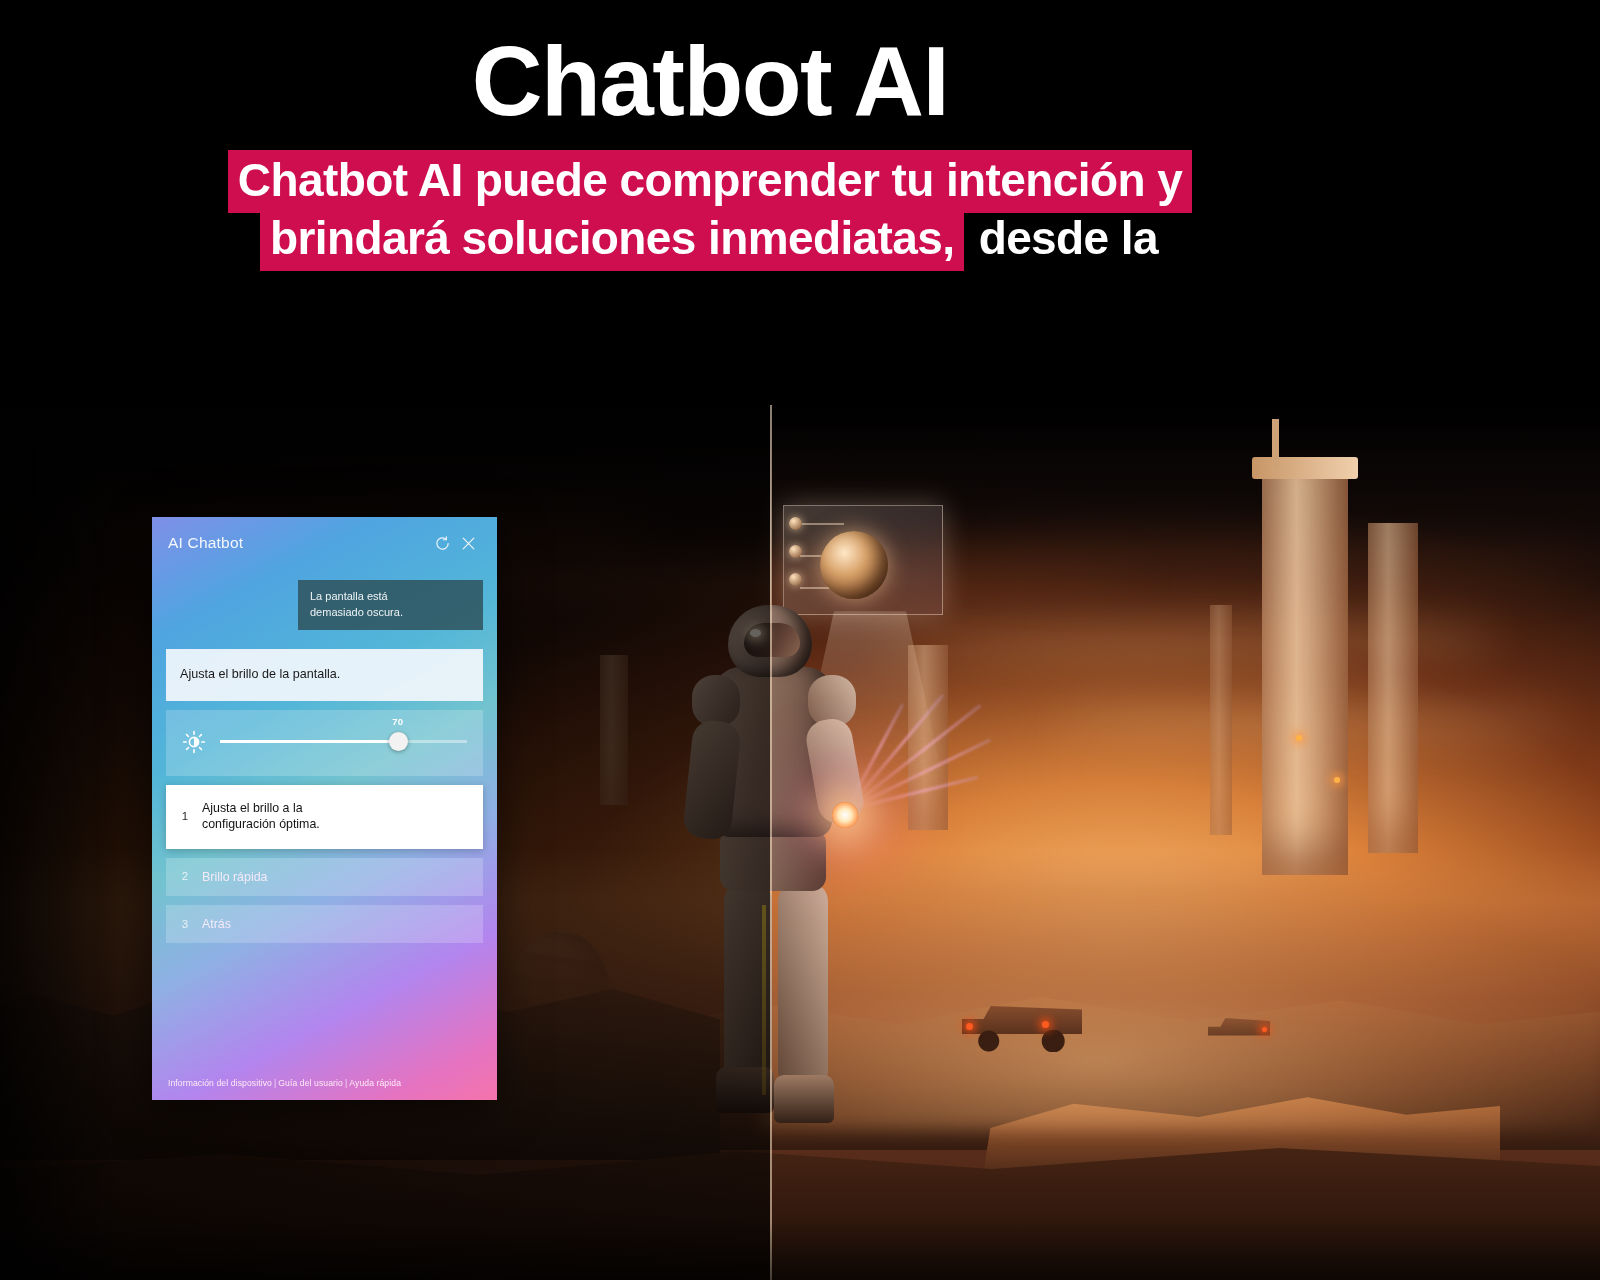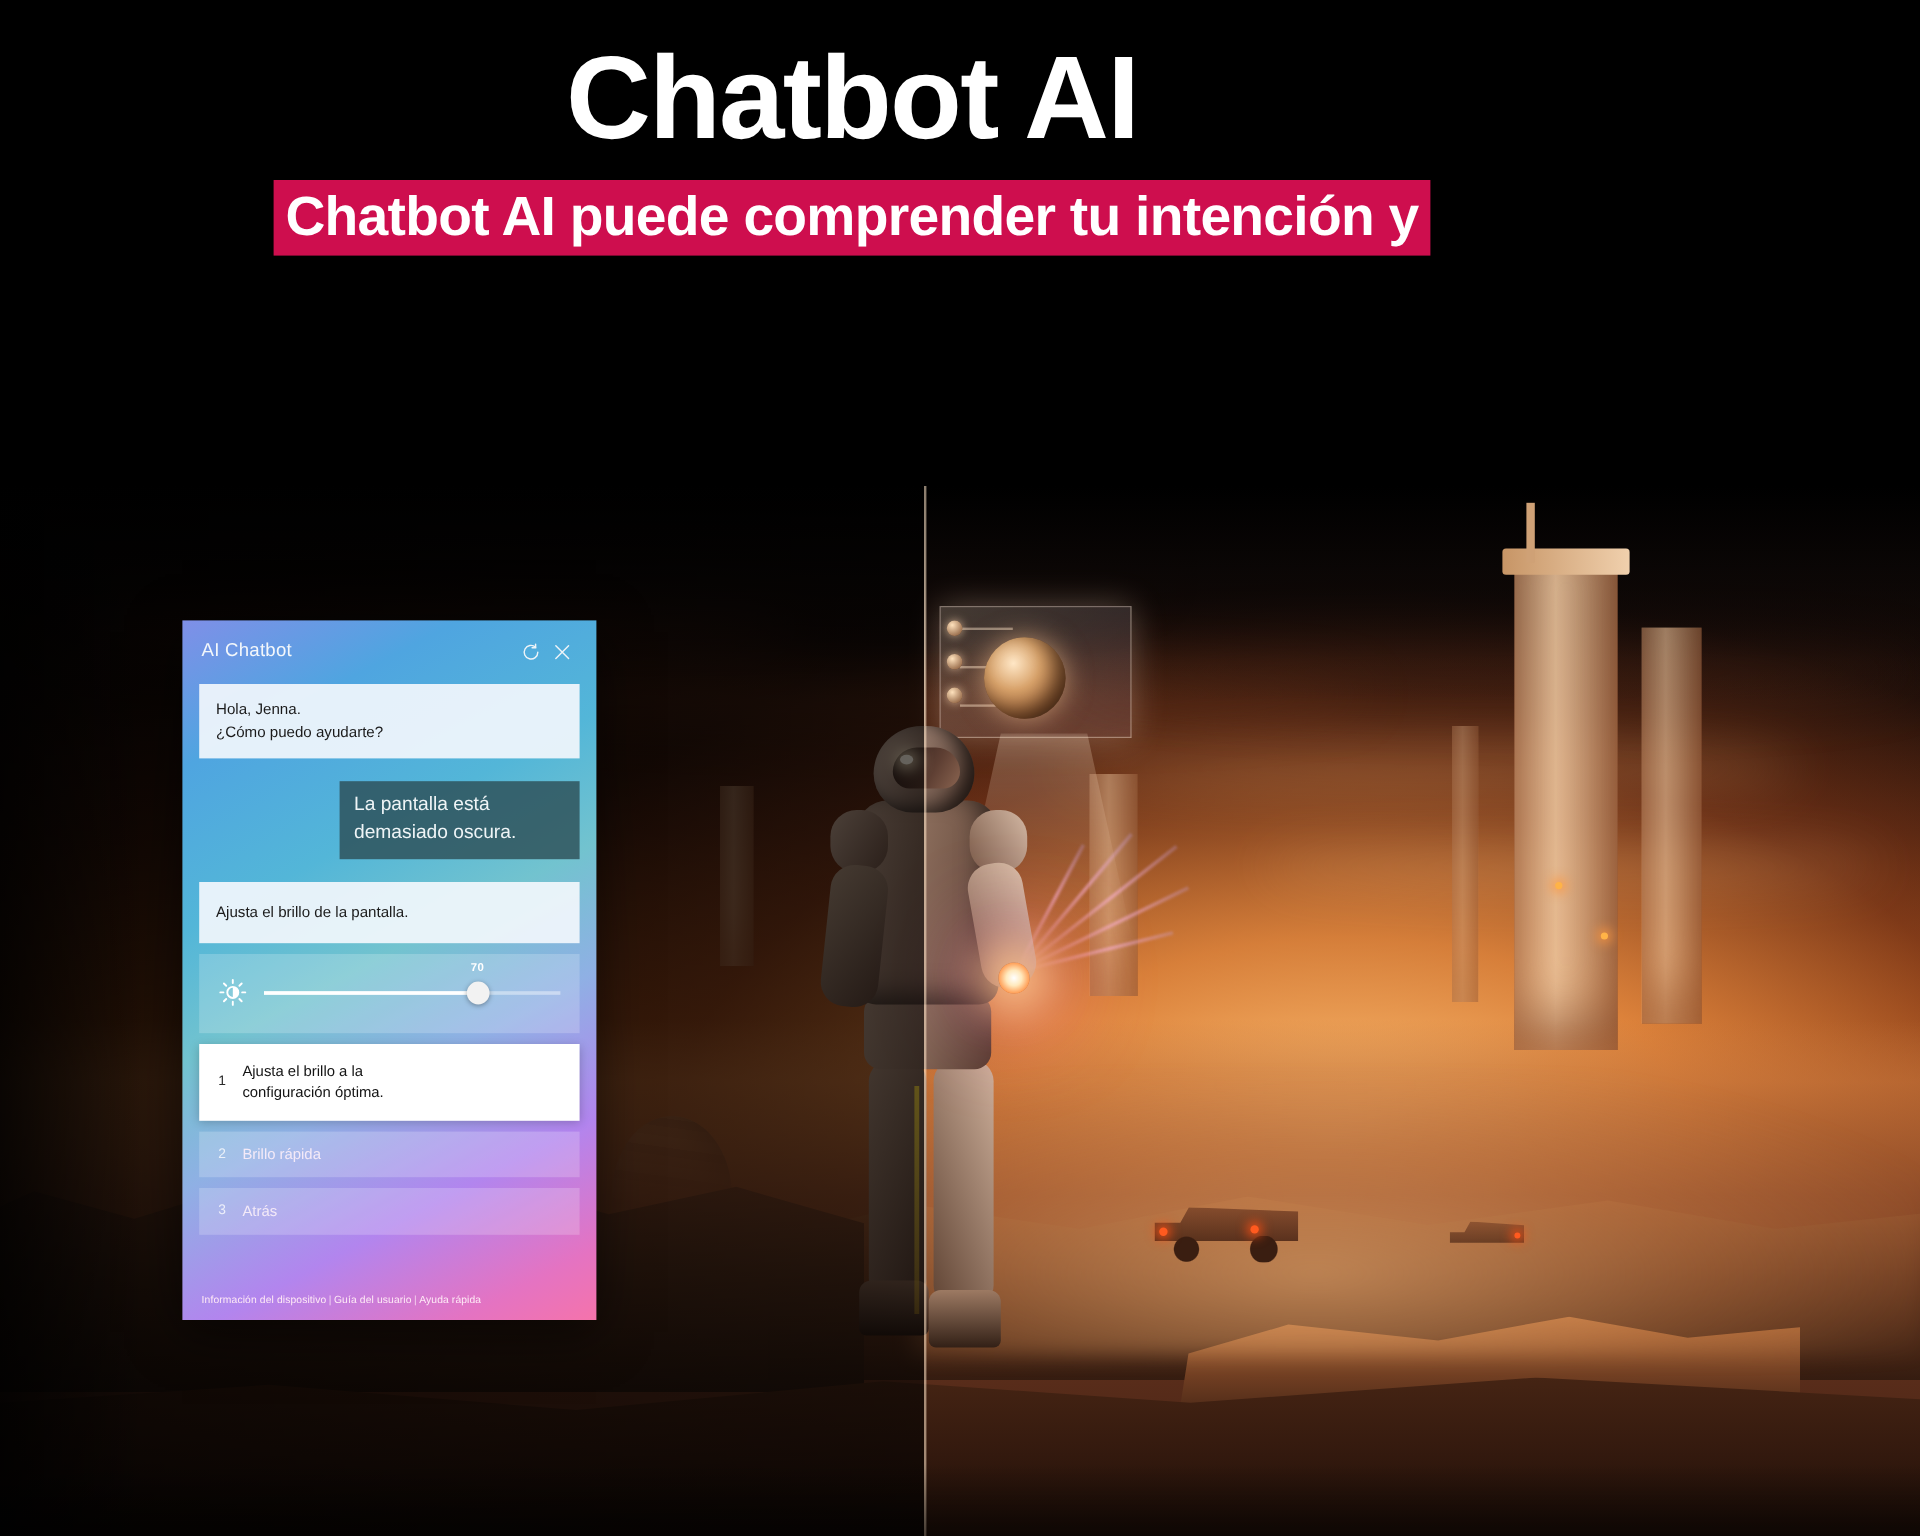--- a/index.html
+++ b/index.html
@@ -316,24 +316,24 @@
   .bubble-bot {
     align-self: stretch;
     background: rgba(241,246,252,0.93);
     color: #1a1a1a;
     font-size: 12.6px;
     line-height: 1.48;
     padding: 12px 14px 13px 14px;
   }
   .bubble-user {
     align-self: flex-end;
-    width: 200px;
+    width: 185px;
     background: rgba(44,76,84,0.80);
     color: #eef4f6;
-    font-size: 16px;
+    font-size: 11px;
     line-height: 1.42;
     padding: 9px 4px 10px 12px;
     margin-top: 10px;
   }
   .bubble-bot-2 {
     align-self: stretch;
     background: rgba(241,246,252,0.93);
     color: #1a1a1a;
     font-size: 12.6px;
     line-height: 1.48;
@@ -438,20 +438,23 @@
 </head>
 <body>
 
 <div class="page">
 
   <div class="header-zone">
     <div class="main-title">Chatbot AI</div>
     <div class="subtitle-block">
       <span class="subtitle-line">
         <span class="hl">Chatbot AI puede comprender tu intención y</span>
+      </span>
+      <span class="subtitle-line">
+        <span class="hl">brindará soluciones inmediatas,</span><span class="plain"> desde la</span>
       </span>
     </div>
   </div>
 
   <div class="hero">
 
     <div class="sky"></div>
     <div class="cloud c6"></div>
     <div class="cloud c1"></div>
     <div class="cloud c2"></div>
@@ -540,24 +543,20 @@
         </div>
         <div class="hdr-btn">
           <svg width="17" height="17" viewBox="0 0 24 24" fill="none" stroke="#eef4f8" stroke-width="1.7" stroke-linecap="round">
             <path d="M4.5 4.5 L19.5 19.5 M19.5 4.5 L4.5 19.5"></path>
           </svg>
         </div>
       </div>
 
       <div class="chat-body">
 
-        <div class="bubble-bot">
-          <div>Hola, Jenna.</div>
-          <div>¿Cómo puedo ayudarte?</div>
-        </div>
 
         <div class="bubble-user">
           <div>La pantalla está</div>
           <div>demasiado oscura.</div>
         </div>
 
         <div class="bubble-bot-2">
           <div>Ajusta el brillo de la pantalla.</div>
         </div>
 

